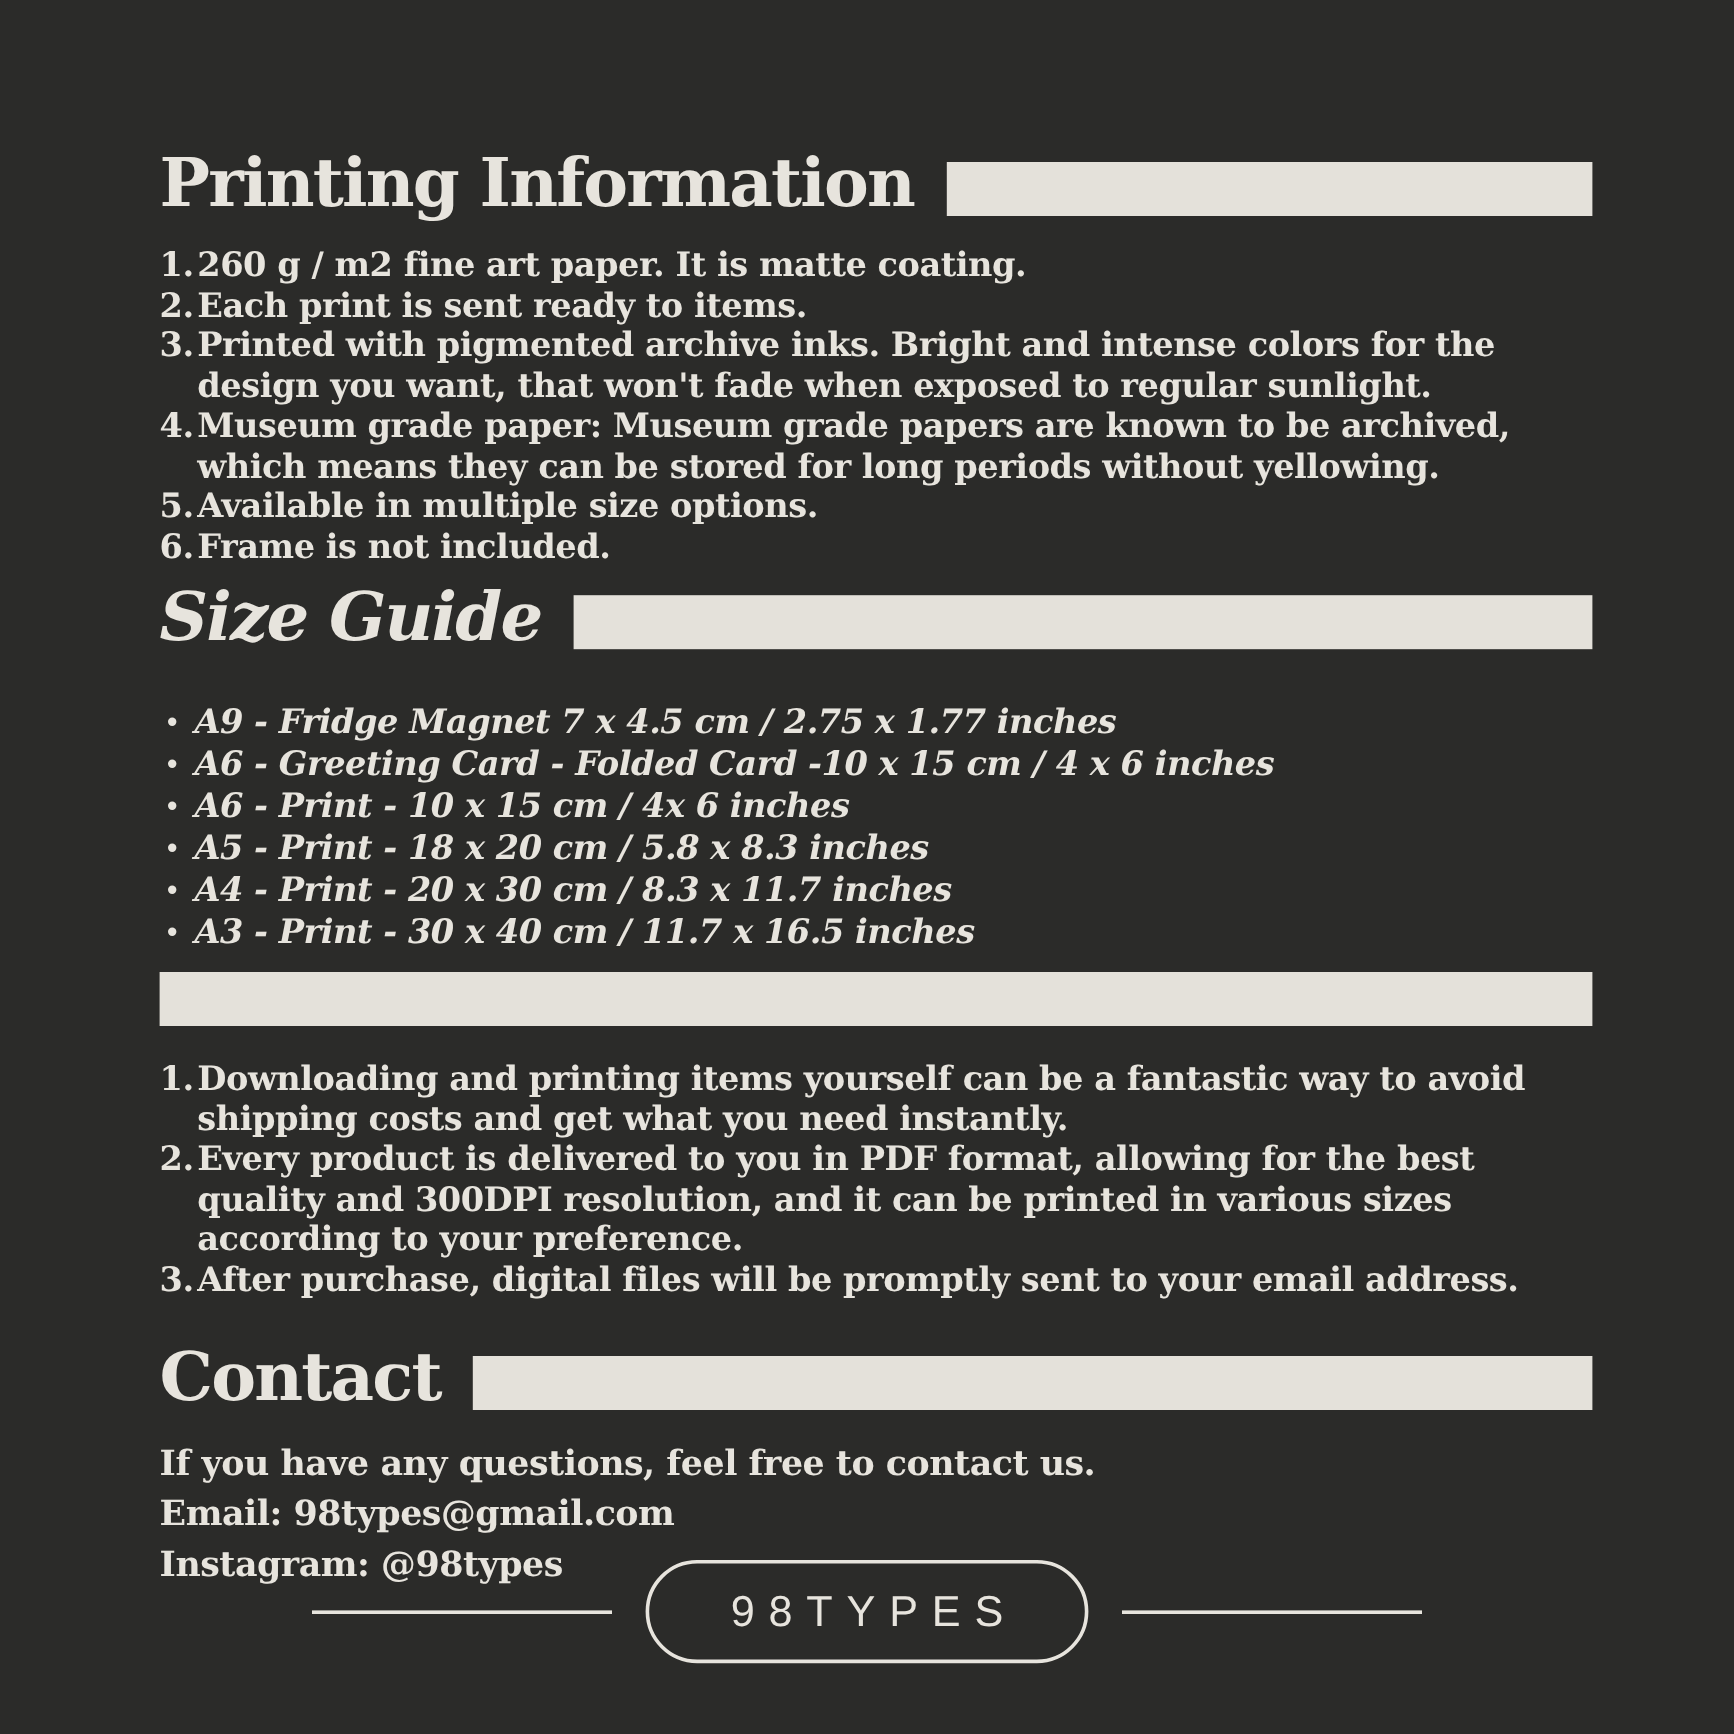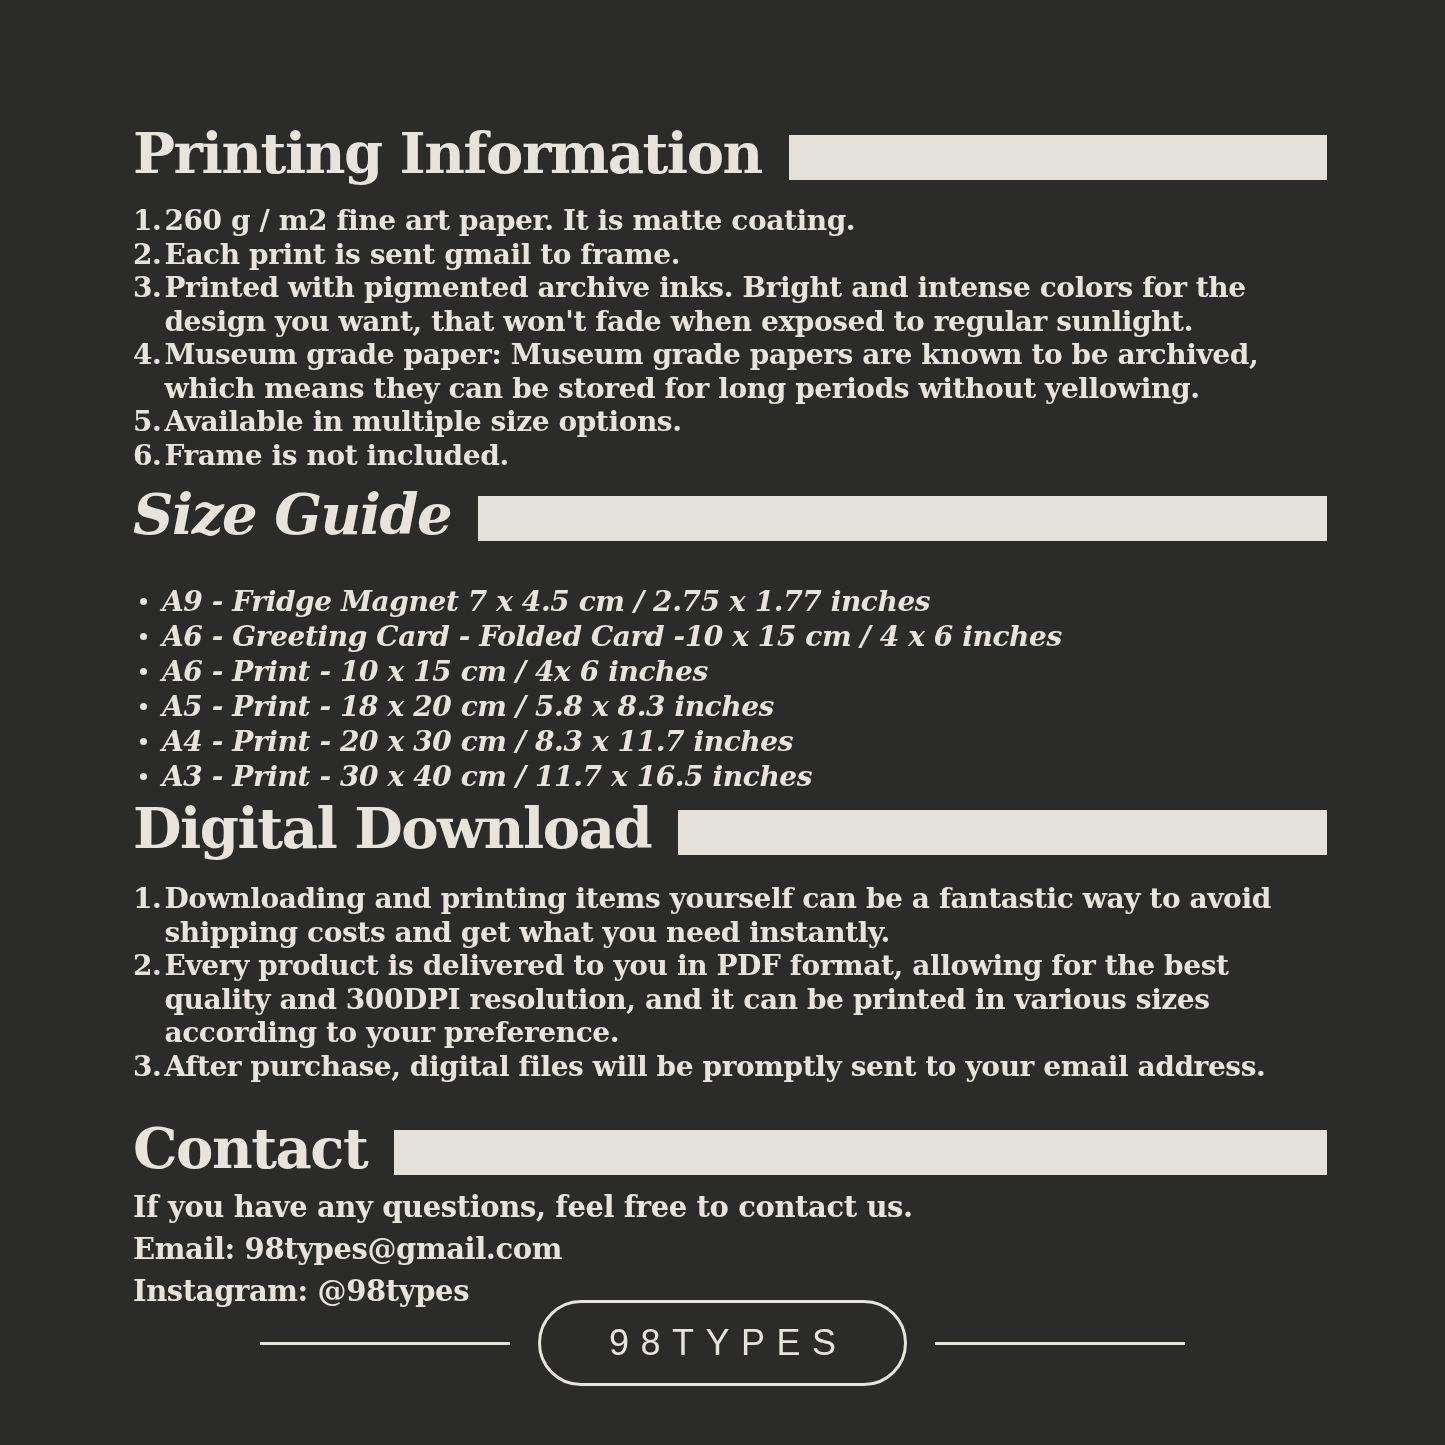--- a/index.html
+++ b/index.html
@@ -67,21 +67,21 @@
   .marker.bulleted {
     flex: none;
     width: 7px;
     height: 7px;
     border-radius: 50%;
     background: var(--ink);
     margin: 14px 15px 0 7px;
   }
   .item-text { flex: 1; }
 
-  .contact-lines { margin-top: 0; }
+  .contact-lines { margin-top: 12px; }
   .contact-line {
     margin: 0;
     font-weight: bold;
     font-size: 29px;
     line-height: 42px;
     letter-spacing: -0.4px;
   }
 
   .logo-row {
     position: absolute;
@@ -127,21 +127,21 @@
       <h2 class="title">Printing Information</h2>
       <div class="bar"></div>
     </header>
     <ol class="list" id="list-printing">
         <li>
           <span class="marker numbered">1.</span>
           <span class="item-text">260 g / m2 fine art paper. It is matte coating.</span>
         </li>
         <li>
           <span class="marker numbered">2.</span>
-          <span class="item-text">Each print is sent gmail to frame.</span>
+          <span class="item-text">Each print is sent ready to items.</span>
         </li>
         <li>
           <span class="marker numbered">3.</span>
           <span class="item-text">Printed with pigmented archive inks. Bright and intense colors for the design you want, that won't fade when exposed to regular sunlight.</span>
         </li>
         <li>
           <span class="marker numbered">4.</span>
           <span class="item-text">Museum grade paper: Museum grade papers are known to be archived, which means they can be stored for long periods without yellowing.</span>
         </li>
         <li>
@@ -183,21 +183,20 @@
         </li>
         <li>
           <span class="marker bulleted"></span>
           <span class="item-text">A3 - Print - 30 x 40 cm / 11.7 x 16.5 inches</span>
         </li>
       </ul>
   </section>
 
   <section class="section" id="sec-digital">
     <header class="heading-row">
-      <h2 class="title">Digital Download</h2>
       <div class="bar"></div>
     </header>
     <ol class="list" id="list-digital">
         <li>
           <span class="marker numbered">1.</span>
           <span class="item-text">Downloading and printing items yourself can be a fantastic way to avoid shipping costs and get what you need instantly.</span>
         </li>
         <li>
           <span class="marker numbered">2.</span>
           <span class="item-text">Every product is delivered to you in PDF format, allowing for the best quality and 300DPI resolution, and it can be printed in various sizes according to your preference.</span>

